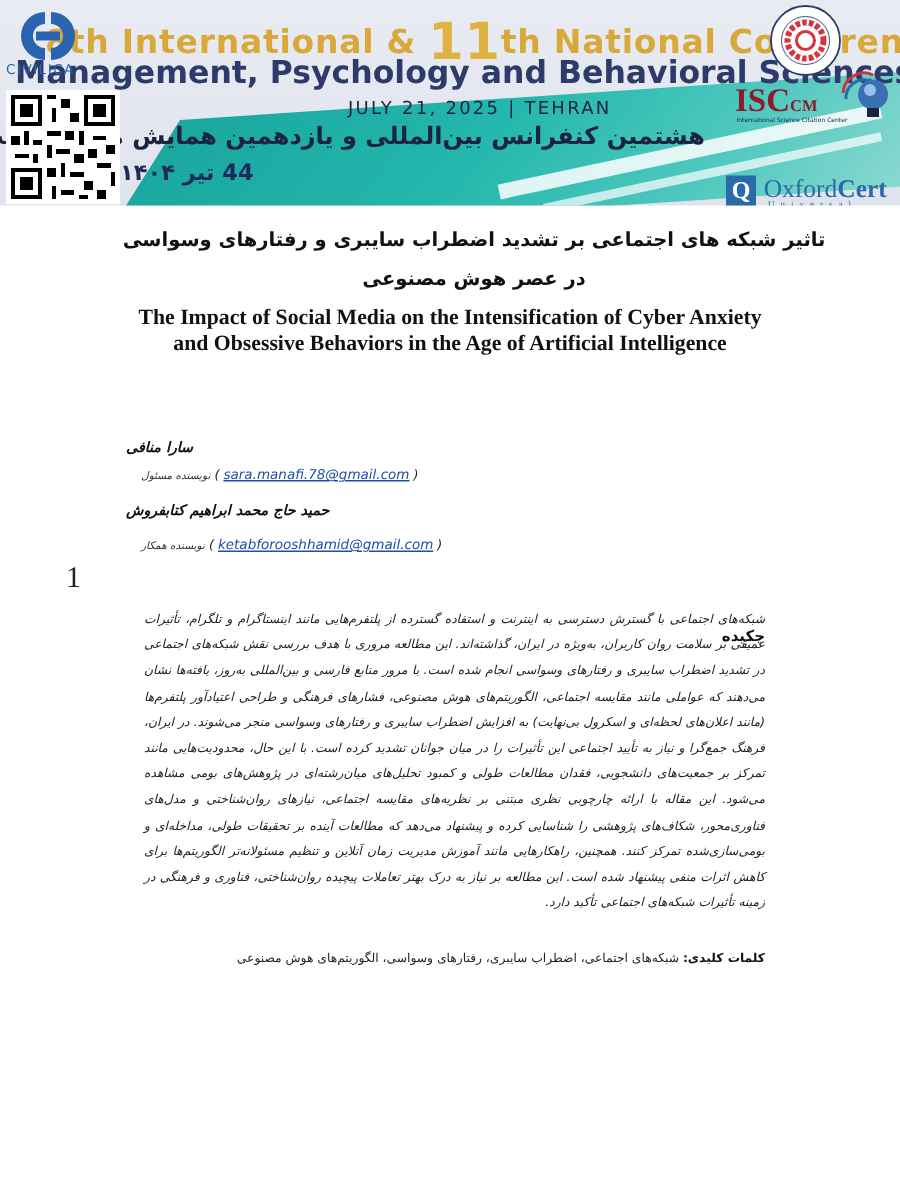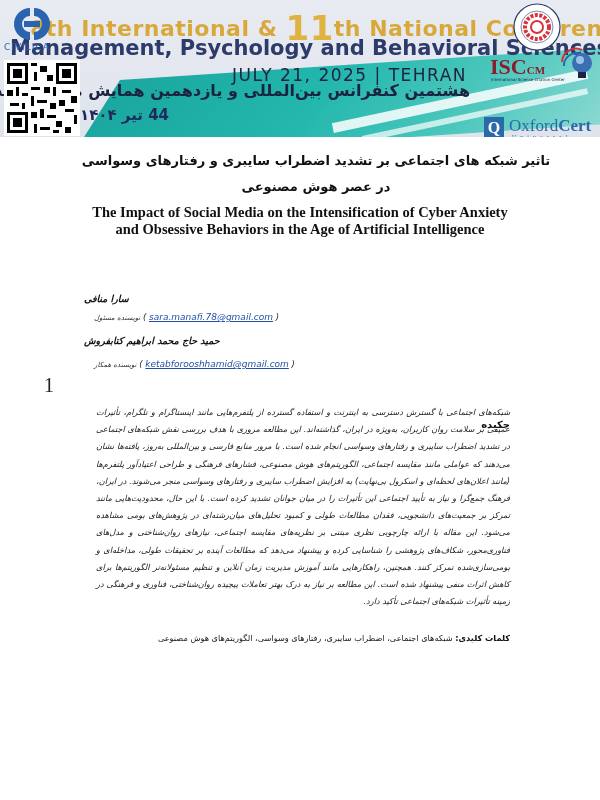--- a/index.html
+++ b/index.html
@@ -65,21 +65,21 @@
       font-family: "DejaVu Sans", sans-serif;
       font-weight: bold;
       font-size: 21px;
       color: #2d3b6b;
       white-space: nowrap;
     }
     .banner .date-line {
       position: absolute;
       left: 232px; top: 65px;
       font-family: "DejaVu Sans", sans-serif;
-      font-size: 17px;
+      font-size: 12px;
       letter-spacing: 1.5px;
       color: #1c2340;
       white-space: nowrap;
     }
     .banner .fa-conf {
       position: absolute;
       right: 130px; top: 81px;
       direction: rtl;
       font-family: "DejaVu Sans", sans-serif;
       font-weight: bold;

